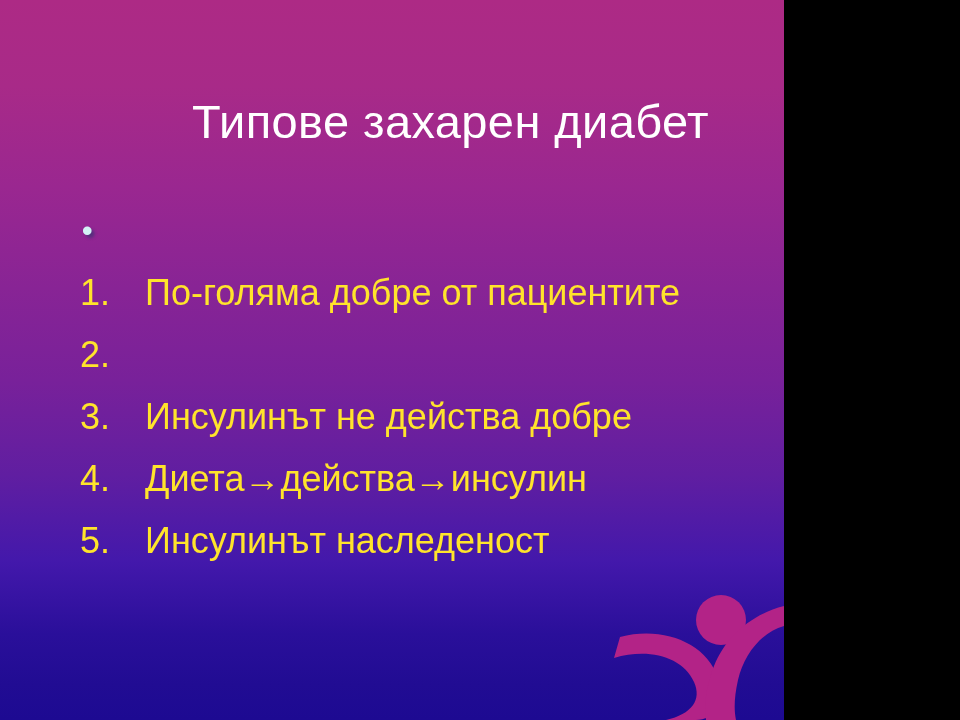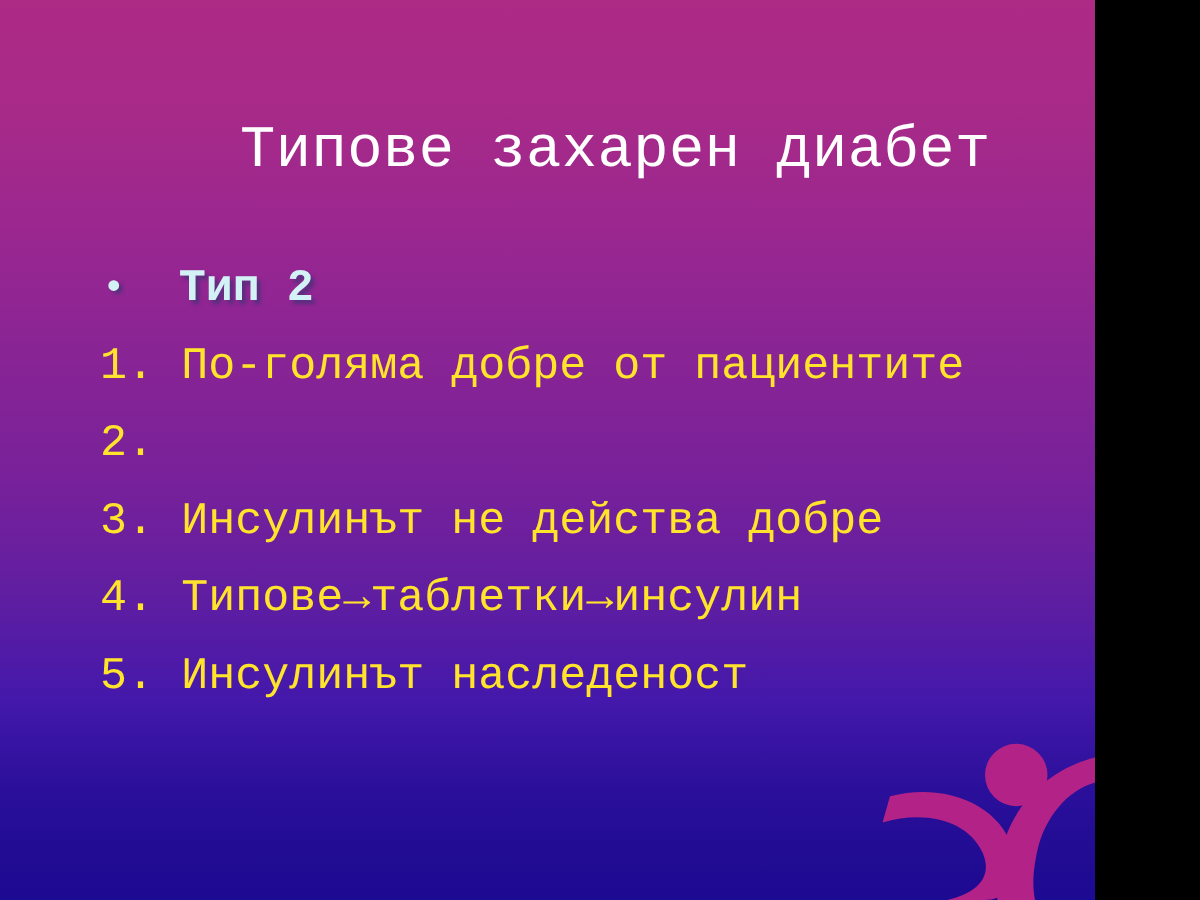--- a/index.html
+++ b/index.html
@@ -3,35 +3,35 @@
 <meta charset="utf-8">
 <title>Типове захарен диабет</title>
 <style>
   html, body {
     margin: 0;
     padding: 0;
     background: #000;
   }
   #slide {
     position: relative;
-    width: 876px;
+    width: 784px;
     height: 720px;
     overflow: hidden;
     background: linear-gradient(to bottom,
         #ad2a85 0%,
         #a82a88 12%,
         #9a2790 26%,
         #882495 40%,
         #78219a 53%,
         #601ea1 66%,
         #4318ab 78%,
         #2a0f9a 88%,
         #210c93 95%,
         #1d0a92 100%);
-    font-family: Liberation Mono, monospace;
+    font-family: Liberation Sans, sans-serif;
     -webkit-font-smoothing: antialiased;
   }
 
   
   #figure-logo {
     position: absolute;
     right: 0;
     bottom: 0;
     width: 170px;
     height: 140px;
@@ -106,40 +106,39 @@
 <body>
 
 <div id="slide">
 
   <div id="slide-title">Типове захарен диабет</div>
 
   <div id="content-list">
 
     <div class="list-row row-bullet">
       <span class="marker">•</span>
-      <span class="row-text">Тип 2</span>
     </div>
 
     <div class="list-row row-num">
       <span class="marker">1.</span>
       <span class="row-text">По-голяма добре от пациентите</span>
     </div>
 
     <div class="list-row row-num">
       <span class="marker">2.</span>
     </div>
 
     <div class="list-row row-num">
       <span class="marker">3.</span>
       <span class="row-text">Инсулинът не действа добре</span>
     </div>
 
     <div class="list-row row-num">
       <span class="marker">4.</span>
-      <span class="row-text">Типове→таблетки→инсулин</span>
+      <span class="row-text">Диета→действа→инсулин</span>
     </div>
 
     <div class="list-row row-num">
       <span class="marker">5.</span>
       <span class="row-text">Инсулинът наследеност</span>
     </div>
 
   </div>
 
   <div id="figure-logo">

